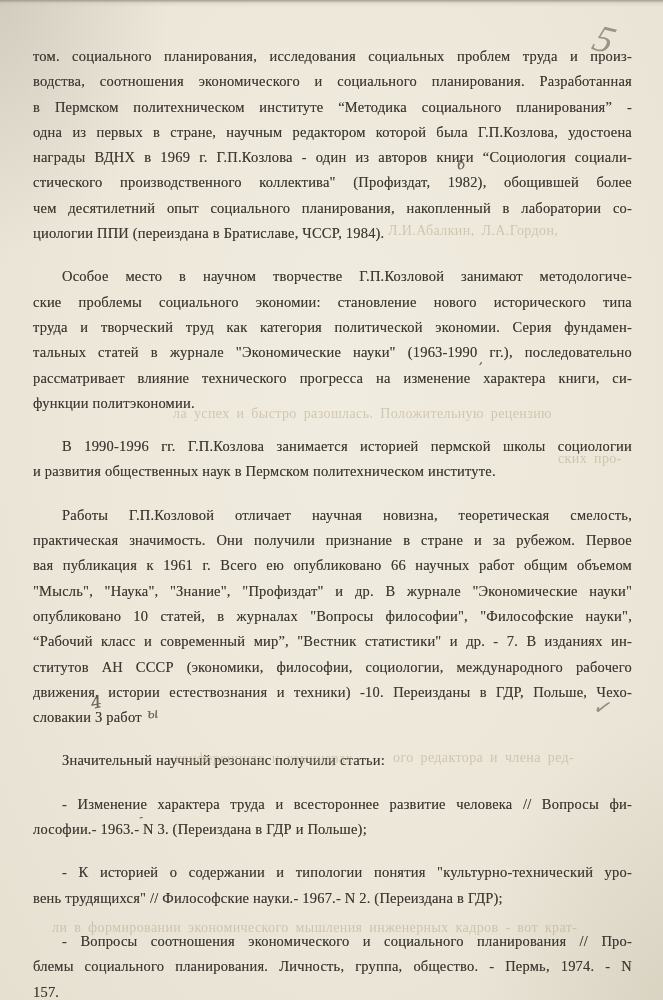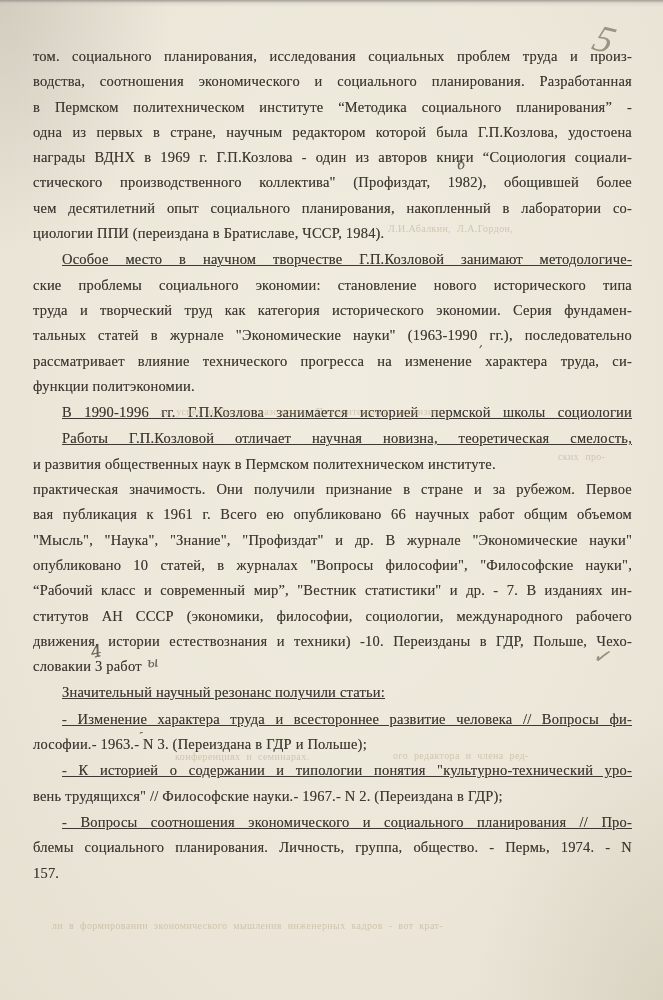--- a/index.html
+++ b/index.html
@@ -16,77 +16,77 @@
       radial-gradient(ellipse at 100% 100%, rgba(140,130,105,.14) 0%, rgba(0,0,0,0) 20%),
       radial-gradient(ellipse at 52% 38%, #f0ecdf 0%, #ece7d9 55%, #e5e0d0 100%);
   }
   .textblock {
     position:absolute; left:33px; top:44px; width:599px;
     font-size:14.5px; line-height:25.3px; color:#3d3831;
     letter-spacing:.2px; text-shadow:0 0 .4px rgba(61,56,49,.55);
   }
   .line { position:relative; height:25.3px; white-space:normal; }
   .line.j { text-align:justify; text-align-last:justify; }
-  .line.p { padding-left:29px; margin-top:1px;text-decoration:underline; }
+  .line.p { padding-left:29px; margin-top:18px; }
   .hw {
     position:absolute; line-height:1; white-space:pre;
     font-family:"DejaVu Serif",serif; font-style:italic;
   }
   .hw.dark   { color:#564f45; opacity:.85; }
   .hw.pencil { color:#8f897a; opacity:.9; }
   .pagenum {
     position:absolute; left:595px; top:20px;
     font-size:38px; font-style:italic; color:#8d8676; opacity:.85;
     transform:rotate(14deg) skewX(-8deg); line-height:1;
   }
   .bleed {
-    position:absolute; font-size:10px; line-height:1;
+    position:absolute; font-size:14px; line-height:1;
     color:#b4a383; opacity:.5; letter-spacing:.4px; word-spacing:3px;
     filter:blur(.4px); white-space:pre;text-align:right;
   }
 </style>
 </head>
 <body>
 
 <div class="page">
   <div class="pagenum">5</div>
   <div class="textblock">
       <div class="line j">том. социального планирования, исследования социальных проблем труда и произ-</div>
       <div class="line j">водства, соотношения экономического и социального планирования. Разработанная</div>
       <div class="line j">в Пермском политехническом институте “Методика социального планирования” -</div>
       <div class="line j">одна из первых в стране, научным редактором которой была Г.П.Козлова, удостоена</div>
       <div class="line j">награды ВДНХ в 1969 г. Г.П.Козлова - один из авторов книги “Социология социали-</div>
       <div class="line j">стического производственного коллектива" (Профиздат, 1982), обощившей более<span class="hw dark" style="left: 424px; top: -12px; font-size: 13px; transform: rotate(-6deg);">б</span></div>
       <div class="line j">чем десятилетний опыт социального планирования, накопленный в лаборатории со-</div>
       <div class="line">циологии ППИ (переиздана в Братиславе, ЧССР, 1984).</div>
       <div class="line j p">Особое место в научном творчестве Г.П.Козловой занимают методологиче-</div>
       <div class="line j">ские проблемы социального экономии: становление нового исторического типа</div>
-      <div class="line j">труда и творческий труд как категория исторического экономии. Серия фундамен-</div>
+      <div class="line j">труда и творческий труд как категория политической экономии. Серия фундамен-</div>
       <div class="line j">тальных статей в журнале "Экономические науки" (1963-1990 гг.), последовательно<span class="hw dark" style="left: 446px; top: 13px; font-size: 12px;">,</span></div>
-      <div class="line j">рассматривает влияние технического прогресса на изменение характера труда, си-</div>
+      <div class="line j">рассматривает влияние технического прогресса на изменение характера книги, си-</div>
       <div class="line">функции политэкономии.</div>
       <div class="line j p">В 1990-1996 гг. Г.П.Козлова занимается историей пермской школы социологии</div>
+      <div class="line">и развития общественных наук в Пермском политехническом институте.</div>
       <div class="line j p">Работы Г.П.Козловой отличает научная новизна, теоретическая смелость,</div>
-      <div class="line">и развития общественных наук в Пермском политехническом институте.</div>
       <div class="line j">практическая значимость. Они получили признание в стране и за рубежом. Первое</div>
       <div class="line j">вая публикация к 1961 г. Всего ею опубликовано 66 научных работ общим объемом</div>
       <div class="line j">"Мысль", "Наука", "Знание", "Профиздат" и др. В журнале "Экономические науки"</div>
       <div class="line j">опубликовано 10 статей, в журналах "Вопросы философии", "Философские науки",</div>
       <div class="line j">“Рабочий класс и современный мир”, "Вестник статистики" и др. - 7. В изданиях ин-</div>
       <div class="line j">ститутов АН СССР (экономики, философии, социологии, международного рабочего</div>
       <div class="line j">движения, истории естествознания и техники) -10. Переизданы в ГДР, Польше, Чехо-</div>
       <div class="line">словакии 3 работ<span class="hw dark" style="left: 58px; top: -11px; font-size: 17px; transform: rotate(-12deg);">4</span><span class="hw dark" style="left: 114px; top: 1px; font-size: 14px; transform: rotate(-6deg);">ы</span><span class="hw pencil" style="left: 560px; top: -8px; font-size: 20px; transform: rotate(8deg);">✓</span></div>
       <div class="line p">Значительный научный резонанс получили статьи:</div>
       <div class="line j p">- Изменение характера труда и всестороннее развитие человека // Вопросы фи-</div>
       <div class="line">лософии.- 1963.- N 3. (Переиздана в ГДР и Польше);<span class="hw dark" style="left: 106px; top: -6px; font-size: 12px; transform: rotate(-12deg);">-</span></div>
       <div class="line j p">- К историей о содержании и типологии понятия "культурно-технический уро-</div>
       <div class="line">вень трудящихся" // Философские науки.- 1967.- N 2. (Переиздана в ГДР);</div>
       <div class="line j p">- Вопросы соотношения экономического и социального планирования // Про-</div>
       <div class="line j">блемы социального планирования. Личность, группа, общество. - Пермь, 1974. - N</div>
       <div class="line">157.</div>
     </div>
 <div class="bleed" style="left: 388px; top: 224px;">Л.И.Абалкин, Л.А.Гордон,</div>
-    <div class="bleed" style="left: 144px; top: 407px; padding-left: 16px;">ла успех и быстро разошлась. Положительную рецензию</div>
+    <div class="bleed" style="left: 157px; top: 407px; padding-left: 16px;">ла успех и быстро разошлась. Положительную рецензию</div>
     <div class="bleed" style="left: 558px; top: 452px;">ских про-</div>
     <div class="bleed" style="left: 175px; top: 752px;">конференциях и семинарах.</div>
     <div class="bleed" style="left: 393px; top: 751px;">ого редактора и члена ред-</div>
     <div class="bleed" style="left: 52px; top: 921px;">ли в формировании экономического мышления инженерных кадров - вот крат-</div>
   </div>
 
 </body></html>

